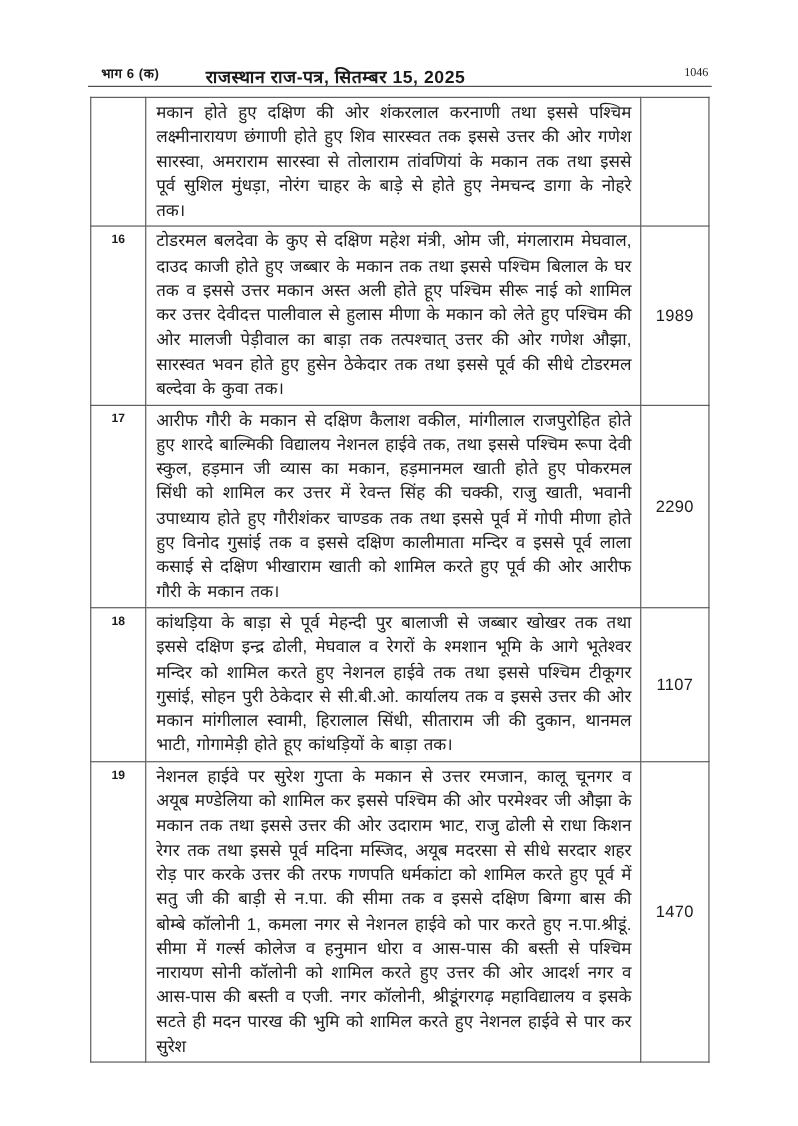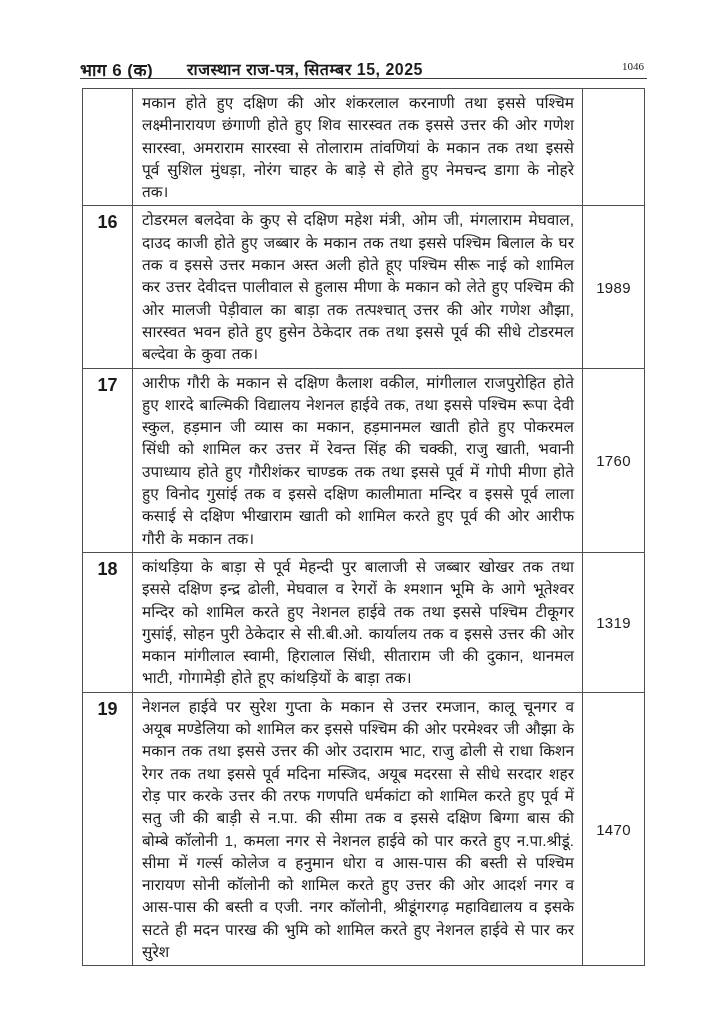--- a/index.html
+++ b/index.html
@@ -7,22 +7,22 @@
   body {
     width: 725px; height: 1024px;
     background: #ffffff;
     color: #1b1b1b;
     font-family: "Liberation Sans", sans-serif;
     position: relative;
     overflow: hidden;
   }
   .page-header { position: absolute; top: 58px; left: 0; width: 725px; height: 22px; }
   .hdr-part {
-    position: absolute; left: 80px; top: 0;
-    font-size: 17px; font-weight: 600; letter-spacing: 0.5px;
+    position: absolute; left: 92px; top: 0;
+    font-size: 12px; font-weight: 600; letter-spacing: 0.5px;
   }
   .hdr-title {
     position: absolute; left: 0; width: 610px; top: 0;
     text-align: center; font-size: 16px; font-weight: 600; letter-spacing: 0.5px;
   }
   .hdr-pageno {
     position: absolute; right: 81px; top: 2px;
     font-family: "Liberation Serif", serif;
     font-size: 11px; font-weight: 400;
   }
@@ -36,21 +36,21 @@
     border-collapse: collapse; table-layout: fixed;
   }
   .boundary-table td {
     border: 1px solid #4f4f4f;
     vertical-align: top;
     padding: 0;
   }
   td.cell-sno {
     text-align: center;
     font-weight: bold;
-    font-size: 18px;
+    font-size: 11px;
     padding-top: 6px;
   }
   td.cell-desc { padding: 3px 8px 2px 9px; }
   .desc-text {
     text-align: justify;
     font-size: 15.4px;
     line-height: 22.3px;
     font-weight: 500;
     word-spacing: 1.5px;
   }
@@ -96,28 +96,28 @@
       <td class="cell-desc">
         <div class="desc-text">टोडरमल बलदेवा के कुए से दक्षिण महेश मंत्री, ओम जी, मंगलाराम मेघवाल, दाउद काजी होते हुए जब्बार के मकान तक तथा इससे पश्चिम बिलाल के घर तक व इससे उत्तर मकान अस्त अली होते हूए पश्चिम सीरू नाई को शामिल कर उत्तर देवीदत्त पालीवाल से हुलास मीणा के मकान को लेते हुए पश्चिम की ओर मालजी पेड़ीवाल का बाड़ा तक तत्पश्चात् उत्तर की ओर गणेश औझा, सारस्वत भवन होते हुए हुसेन  ठेकेदार तक तथा इससे पूर्व की सीधे टोडरमल बल्देवा के कुवा तक।</div>
       </td>
       <td class="cell-val">1989</td>
     </tr>
     <tr class="row-h2">
       <td class="cell-sno">17</td>
       <td class="cell-desc">
         <div class="desc-text">आरीफ गौरी के मकान से दक्षिण कैलाश वकील, मांगीलाल राजपुरोहित होते हुए शारदे बाल्मिकी विद्यालय नेशनल हाईवे तक, तथा इससे पश्चिम रूपा देवी स्कुल, हड़मान जी व्यास का मकान, हड़मानमल खाती होते हुए पोकरमल सिंधी को शामिल कर उत्तर में रेवन्त सिंह की चक्की, राजु खाती, भवानी उपाध्याय होते हुए गौरीशंकर चाण्डक तक तथा इससे पूर्व में गोपी मीणा होते हुए विनोद गुसांई तक व इससे दक्षिण कालीमाता मन्दिर व इससे पूर्व लाला कसाई से दक्षिण भीखाराम खाती को शामिल करते हुए पूर्व की ओर आरीफ गौरी के मकान तक।</div>
       </td>
-      <td class="cell-val">1760</td>
+      <td class="cell-val">2290</td>
     </tr>
     <tr class="row-h3">
       <td class="cell-sno">18</td>
       <td class="cell-desc">
         <div class="desc-text">कांथड़िया के बाड़ा से पूर्व मेहन्दी पुर बालाजी से जब्बार खोखर तक तथा इससे दक्षिण इन्द्र ढोली, मेघवाल व रेगरों के श्मशान भूमि के आगे भूतेश्वर मन्दिर को शामिल करते हुए नेशनल हाईवे तक तथा इससे पश्चिम टीकूगर गुसांई, सोहन पुरी ठेकेदार से सी.बी.ओ. कार्यालय तक व इससे उत्तर की ओर मकान मांगीलाल स्वामी, हिरालाल सिंधी, सीताराम जी की दुकान, थानमल भाटी, गोगामेड़ी होते हूए कांथड़ियों के बाड़ा तक।</div>
       </td>
-      <td class="cell-val">1319</td>
+      <td class="cell-val">1107</td>
     </tr>
     <tr class="row-h4">
       <td class="cell-sno">19</td>
       <td class="cell-desc">
         <div class="desc-text">नेशनल हाईवे पर सुरेश गुप्ता के मकान से उत्तर रमजान, कालू चूनगर व अयूब मण्डेलिया को शामिल कर इससे पश्चिम की ओर परमेश्वर जी औझा के मकान तक तथा इससे उत्तर की ओर उदाराम भाट, राजु ढोली से राधा किशन रेगर तक तथा इससे पूर्व मदिना मस्जिद, अयूब मदरसा से सीधे सरदार शहर रोड़ पार करके उत्तर की तरफ गणपति धर्मकांटा को शामिल करते हुए पूर्व में सतु जी की बाड़ी से न.पा. की सीमा तक व इससे दक्षिण बिग्गा बास की बोम्बे कॉलोनी 1, कमला नगर से नेशनल हाईवे को पार करते हुए न.पा.श्रीडूं. सीमा में गर्ल्स कोलेज व हनुमान धोरा व आस-पास की बस्ती से पश्चिम नारायण सोनी कॉलोनी को शामिल करते हुए उत्तर की ओर आदर्श नगर व आस-पास की बस्ती व एजी. नगर कॉलोनी, श्रीडूंगरगढ़ महाविद्यालय व इसके सटते ही मदन पारख की भुमि को शामिल करते हुए नेशनल हाईवे से पार कर सुरेश</div>
       </td>
       <td class="cell-val">1470</td>
     </tr>
   </tbody>
 </table>

